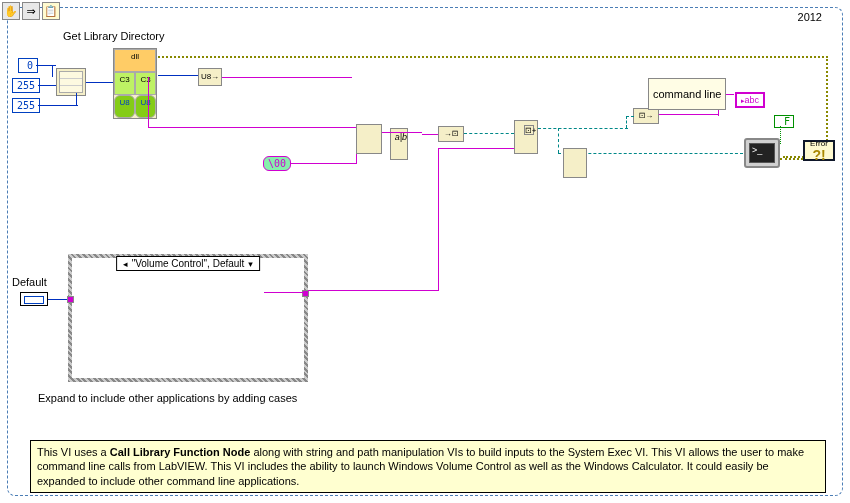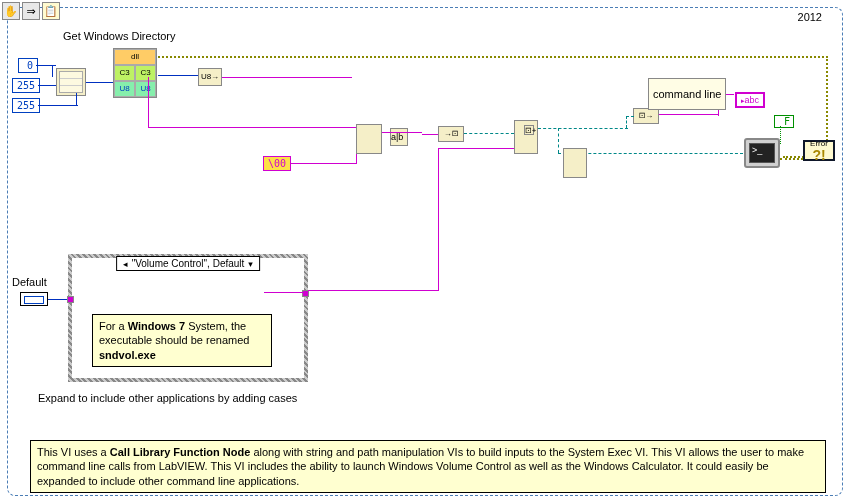--- a/index.html
+++ b/index.html
@@ -8,28 +8,28 @@
   .toolbar { position: absolute; top: 2px; left: 2px; display: flex; gap: 2px; z-index: 10; }
   .tool-btn { width: 18px; height: 18px; border: 1px solid #888; background: #e8e8e8; display: flex; align-items: center; justify-content: center; font-size: 11px; cursor: pointer; }
   .tool-btn:last-child { background: #fffbd0; }
   
   .bd-frame { position: absolute; top: 7px; left: 7px; right: 7px; bottom: 7px; border: 1.5px dashed #4a7db5; border-radius: 8px; background: #fff; }
   .year-tag { position: absolute; top: 3px; right: 20px; font-size: 11px; color: #000; }
   
   .section-label { position: absolute; font-size: 11px; color: #000; }
   
   .const-box { position: absolute; border: 1px solid #0040c0; background: #fff; color: #0040c0; font-size: 10px; padding: 1px 4px; text-align: right; min-width: 20px; font-family: monospace; }
-  .const-box.str { border-color: #d000d0; color: #d000d0; background: #fde047; }
+  .const-box.str { border-color: #d000d0; color: #d000d0; background: #86efac; border-radius: 6px; }
   .const-box.bool { border-color: #009000; color: #009000; }
   
   .cln-node { position: absolute; background: #f5efc8; border: 1px solid #888; }
-  .cln-row { display: flex; height: 16px; }
+  .cln-row { display: flex; height: 23px; }
   .cln-cell { border: 1px solid #aaa; flex: 1; font-size: 8px; text-align: center; background: #bef264; line-height: 14px; }
   .cln-cell.orange { background: #ffcc66; color: #000; }
-  .cln-cell.blue { background: #86efac; color: #0040c0; }
+  .cln-cell.blue { background: #84cc16; color: #0040c0; border-radius: 6px; }
   
   .note-box { position: absolute; background: #ffffd0; border: 1px solid #000; padding: 4px 6px; font-size: 11px; line-height: 1.3; }
   .note-box.big { font-size: 11px; }
   
   .case-structure { position: absolute; border: 4px solid; border-image: repeating-linear-gradient(45deg, #888, #888 2px, #ccc 2px, #ccc 4px) 4; background: #fff; }
   .case-selector { position: absolute; top: -2px; left: 50%; transform: translateX(-50%); background: #fff; border: 1px solid #000; padding: 1px 4px; font-size: 10px; white-space: nowrap; display: flex; align-items: center; gap: 2px; }
   .case-arrow { font-size: 9px; cursor: pointer; padding: 0 2px; }
   .case-tunnel { position: absolute; width: 7px; height: 7px; background: #d000d0; border: 1px solid #888; }
   
   .pink-const { position: absolute; border: 2px solid #d000d0; background: #fff; padding: 2px 6px; font-size: 11px; color: #d000d0; white-space: nowrap; }
@@ -69,21 +69,21 @@
 
 <div class="toolbar">
   <div class="tool-btn">✋</div>
   <div class="tool-btn">⇒</div>
   <div class="tool-btn">📋</div>
 </div>
 
 <div class="bd-frame">
   <div class="year-tag">2012</div>
 
-  <div class="section-label" style="top:22px; left:55px;">Get Windows Directory</div>
+  <div class="section-label" style="top:22px; left:55px;">Get Library Directory</div>
 
   <div class="const-box" style="top:50px; left:10px;">0</div>
   <div class="const-box" style="top:70px; left:4px;">255</div>
   <div class="const-box" style="top:90px; left:4px;">255</div>
 
   <div class="init-arr" style="top:60px; left:48px;"></div>
 
   <div class="wire blue" style="top:57px; left:28px; width:20px;"></div>
   <div class="wire blue-v" style="top:57px; left:44px; height:12px;"></div>
   <div class="wire blue" style="top:77px; left:30px; width:18px;"></div>
@@ -115,21 +115,21 @@
 
   <div class="wire pink" style="top:69px; left:214px; width:130px;"></div>
   <div class="wire pink-v" style="top:69px; left:140px; height:50px;"></div>
   <div class="wire pink" style="top:119px; left:140px; width:210px;"></div>
 
   <div class="const-box str" style="top:148px; left:255px;">\00</div>
   <div class="wire pink" style="top:155px; left:283px; width:65px;"></div>
   <div class="wire pink-v" style="top:133px; left:348px; height:23px;"></div>
 
   <div class="small-node" style="top:116px; left:348px; width:26px; height:30px;"></div>
-  <div class="small-node" style="top:120px; left:382px; width:18px; height:18px; text-align:left; line-height:16px; font-size:9px;">a|b</div>
+  <div class="small-node" style="top:120px; left:382px; width:18px; height:32px; text-align:right; line-height:16px; font-size:9px;font-style:italic;">a|b</div>
 
   <div class="wire pink" style="top:124px; left:374px; width:40px;"></div>
 
   <div class="small-node" style="top:118px; left:430px; width:26px; height:16px; font-size:8px; text-align:center; line-height:14px;">→⊡</div>
   <div class="wire pink" style="top:126px; left:414px; width:16px;"></div>
 
   <div class="wire teal" style="top:125px; left:456px; width:50px;"></div>
 
   <div class="small-node" style="top:112px; left:506px; width:24px; height:34px;"></div>
   <div class="small-node" style="top:117px; left:516px; width:10px; height:10px; font-size:8px; text-align:center;">⊡+</div>
@@ -173,21 +173,20 @@
     <div class="case-selector">
       <span class="case-arrow">◂</span>
       <span>"Volume Control", Default</span>
       <span class="case-arrow">▾</span>
     </div>
     <div class="case-tunnel" style="left:-5px; top:38px;"></div>
     <div class="case-tunnel" style="right:-5px; top:32px;"></div>
 
     <div class="wire pink" style="top:34px; left:192px; width:44px;"></div>
 
-    <div class="note-box" style="top:56px; left:20px; width:180px;">For a <b>Windows 7</b> System, the executable should be renamed <b>sndvol.exe</b></div>
   </div>
 
   <div class="wire pink" style="top:282px; left:300px; width:130px;"></div>
   <div class="wire pink-v" style="top:140px; left:430px; height:143px;"></div>
   <div class="wire pink" style="top:140px; left:430px; width:76px;"></div>
 
   <div class="section-label" style="top:384px; left:30px;">Expand to include other applications by adding cases</div>
 
   <div class="note-box big" style="top:432px; left:22px; width:796px;">This VI uses a <b>Call Library Function Node</b> along with string and path manipulation VIs to build inputs to the System Exec VI.  This VI allows the user to make command line calls from LabVIEW.  This VI includes the ability to launch Windows Volume Control as well as the Windows Calculator. It could easily be expanded to include other command line applications.</div>
 

